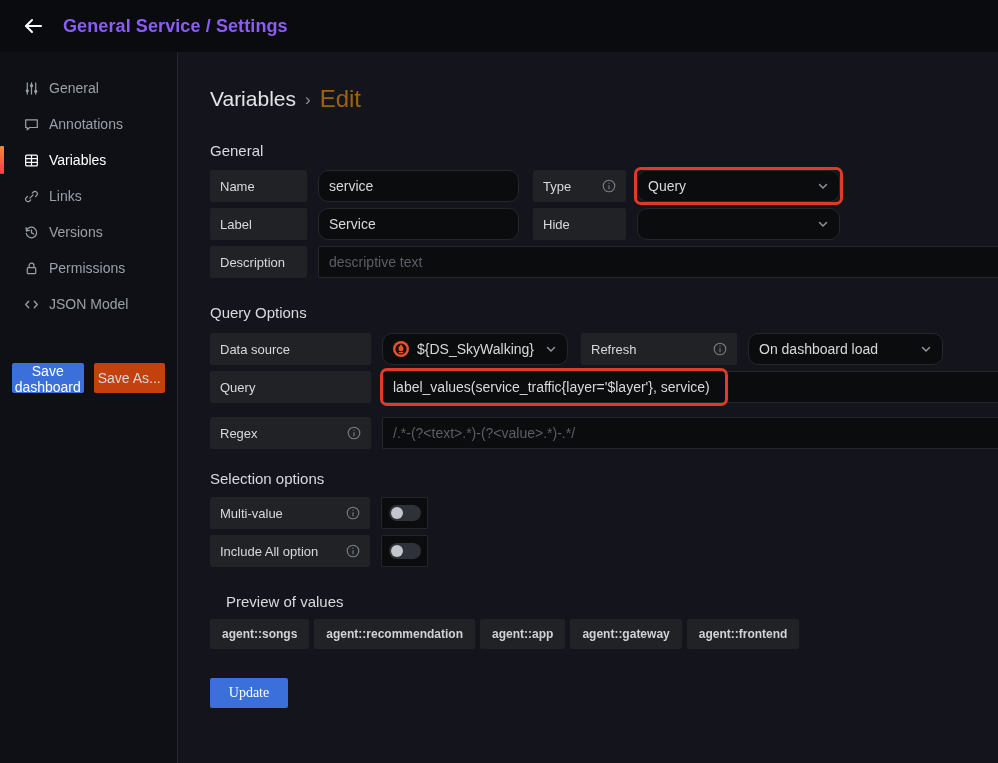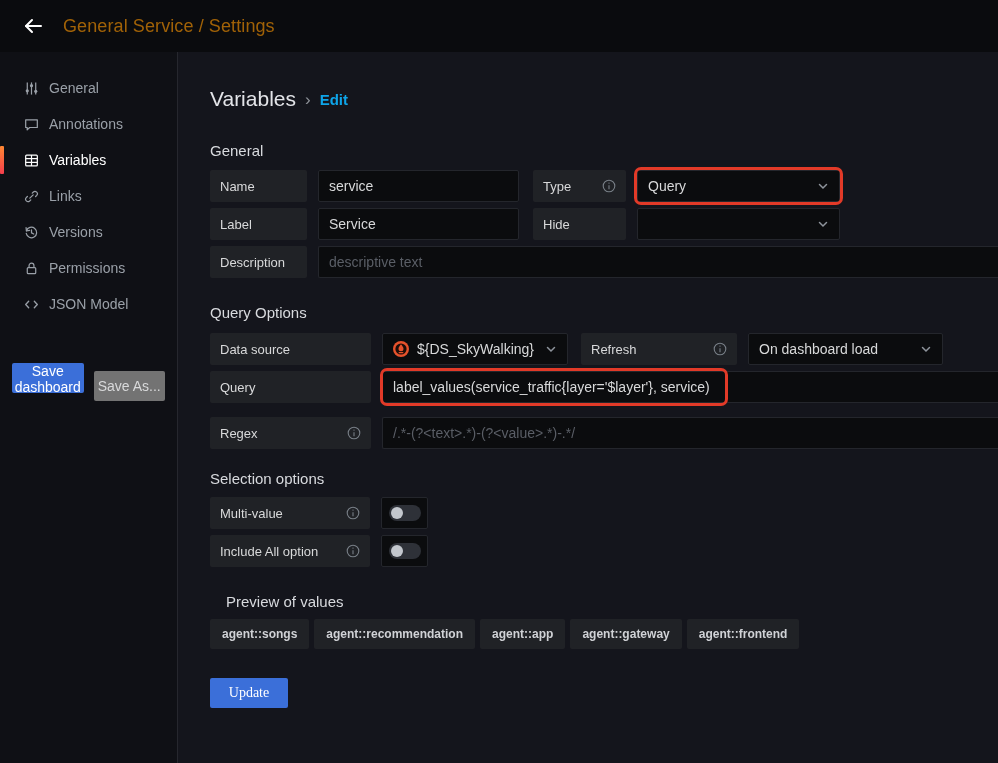--- a/index.html
+++ b/index.html
@@ -11,72 +11,72 @@
   }
   
   .top-header {
     position:absolute; top:0; left:0; right:0; height:52px;
     background:#0a0b0e; display:flex; align-items:center; padding-left:16px; z-index:5;
   }
   .back-btn {
     width:34px; height:34px; border:none; background:transparent; color:#ffffff;
     display:flex; align-items:center; justify-content:center; cursor:pointer; border-radius:50%;
   }
-  .top-title { color:#a16207; font-size:18px; font-weight:400; margin-left:13px; letter-spacing:.1px; }
+  .top-title { color:#8b5cf6; font-size:18px; font-weight:700; margin-left:13px; letter-spacing:.1px; }
 
   
   .sidebar {
     position:absolute; top:52px; left:0; bottom:0; width:178px;
     background:#0f1015; border-right:1px solid #26272e; padding-top:18px;
   }
   .side-item {
     position:relative; height:36px; display:flex; align-items:center; gap:10px;
     padding-left:23px; color:#9aa0a8; font-size:14px; cursor:pointer;
   }
   .side-item .sicon { display:flex; width:16px; height:16px; align-items:center; justify-content:center; }
   .side-item.active { color:#ffffff; font-weight:500; }
   .side-item.active::before {
     content:""; position:absolute; left:0; top:4px; bottom:4px; width:4px; border-radius:1px;
     background:linear-gradient(180deg, #ff8833 0%, #f53e4c 100%);
   }
   .side-buttons { padding:41px 12px 0 12px; display:flex; flex-direction:row; gap:10px; }
   .btn { border:none; border-radius:2px; height:30px; font-size:14px; font-weight:500;
          font-family:"Liberation Sans", sans-serif; cursor:pointer; }
   .btn-primary { background:#3b6fd9; color:#ffffff; }
-  .btn-secondary { background:#737373; color:#d8d9da;margin-top:8px; }
+  .btn-secondary { background:#c2410c; color:#d8d9da; }
   .side-buttons .btn { width:154px; }
 
   
   .main {
     position:absolute; top:52px; left:179px; right:0; bottom:0;
     background:#14151c; padding:34px 0 0 31px;
   }
   .breadcrumb { display:flex; align-items:center; gap:9px; height:26px; }
   .breadcrumb .bc-section { color:#e3e4e8; font-size:21px; font-weight:500; cursor:pointer; }
   .breadcrumb .bc-sep { color:#8e9299; font-size:17px; padding-top:2px; }
-  .breadcrumb .bc-page { color:#0ea5e9; font-size:15px; font-weight:700; }
+  .breadcrumb .bc-page { color:#a16207; font-size:24px; font-weight:400; }
   .section-heading { color:#d8dade; font-size:15px; font-weight:500; height:18px; }
   .h-general { margin:30px 0 10px 0; }
   .h-qo { margin:26px 0 11px 0; }
   .h-sel { margin:21px 0 9px 0; }
   .h-prev { margin:26px 0 8px 16px; }
 
   .form-row { display:flex; margin-bottom:6px; height:32px;gap:7px; }
   .row-regex { margin-top:14px; }
 
   .flabel {
     background:#202226; border-radius:2px; margin-right:4px;
     display:flex; align-items:center; justify-content:space-between;
     padding:0 10px; color:#d8d9da; font-size:13px; font-weight:500; flex-shrink:0;
   }
   .w97{width:97px} .w93{width:93px} .w161{width:161px} .w156{width:156px} .w160{width:160px}
   .gap7{margin-right:7px} .gap6l{margin-left:6px}
 
   .finput, .dropdown {
-    background:#0b0c0e; border:1px solid #24262c; border-radius:2px; height:32px;
+    background:#0b0c0e; border:1px solid #24262c; border-radius:10px; height:32px;
     color:#d8d9da; font-size:14px; display:flex; align-items:center; padding:0 10px;
   }
   input.finput { font-family:"Liberation Sans", sans-serif; outline:none; }
   input.finput::placeholder { color:#5a5e66; opacity:1; }
   .w201{width:201px} .w203{width:203px} .w186{width:186px} .w195{width:195px} .w196{width:196px}
   .grow { flex:1; border-right:none; border-radius:2px 0 0 2px; }
   .dropdown { justify-content:space-between; cursor:pointer; position:relative; }
   .dropdown .dval { display:flex; align-items:center; gap:8px; }
   .chev { display:flex; flex-shrink:0; }
 

